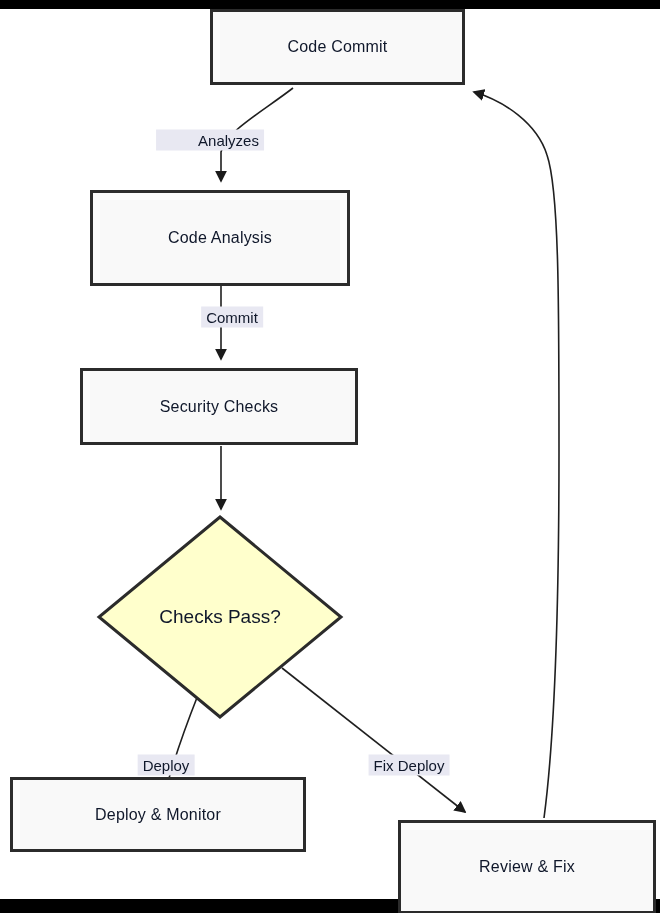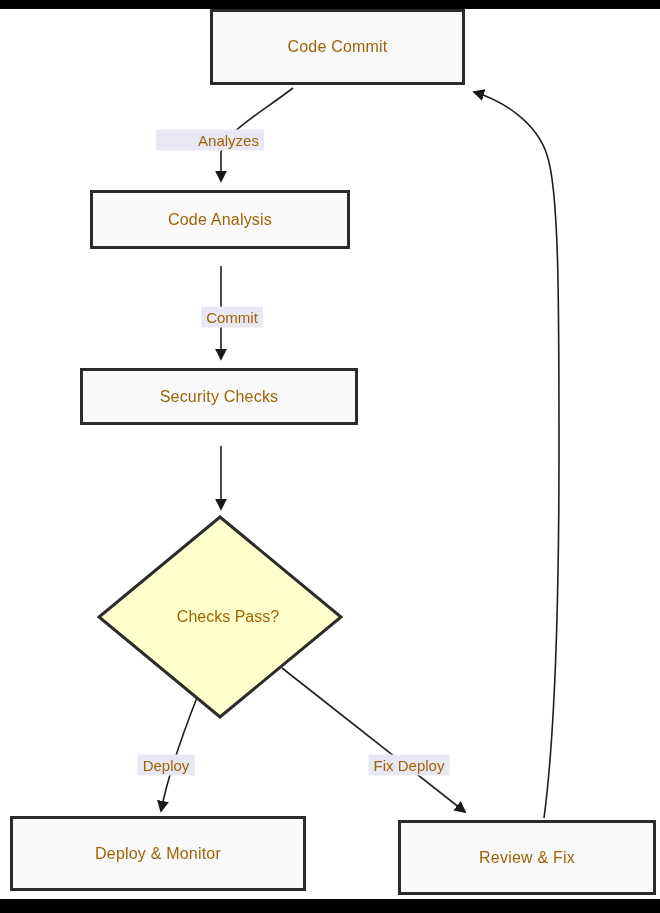--- a/index.html
+++ b/index.html
@@ -3,21 +3,21 @@
 <meta charset="utf-8">
 <style>
   html, body { margin: 0; padding: 0; background: #ffffff; }
   #canvas {
     position: relative;
     width: 660px;
     height: 913px;
     background: #ffffff;
     overflow: hidden;
     font-family: "Liberation Sans", sans-serif;
-    color: #a16207;
+    color: #0f172a;
   }
   .page-border {
     position: absolute;
     left: 0;
     width: 100%;
     background: #000000;
   }
   #border-top { top: 0; height: 9px; }
   #border-bottom { bottom: 0; height: 14px; }
   #edges-layer {
@@ -36,31 +36,30 @@
     background: #f9f9f9;
     border: 3px solid #2b2b2b;
     display: flex;
     align-items: center;
     justify-content: center;
     font-size: 16px;
     letter-spacing: 0.2px;
     box-sizing: border-box;
   }
   #node-code-commit     { left: 210px; top: 9px;   width: 255px; height: 76px; }
-  #node-code-analysis   { left: 90px;  top: 190px; width: 260px; height: 59px; }
-  #node-security-checks { left: 80px;  top: 368px; width: 278px; height: 57px; }
-  #node-deploy-monitor  { left: 10px;  top: 816px; width: 296px; height: 75px; }
-  #node-review-fix      { left: 398px; top: 820px; width: 258px; height: 75px; }
+  #node-code-analysis   { left: 90px;  top: 190px; width: 260px; height: 96px; }
+  #node-security-checks { left: 80px;  top: 368px; width: 278px; height: 77px; }
+  #node-deploy-monitor  { left: 10px;  top: 777px; width: 296px; height: 75px; }
+  #node-review-fix      { left: 398px; top: 820px; width: 258px; height: 94px; }
   .decision-label {
     position: absolute;
     left: 220px; top: 617px;
     transform: translate(-50%, -50%);
-    font-size: 16px;
+    font-size: 19px;
     white-space: nowrap;
-    margin-left: 8px;
   }
   .edge-label {
     position: absolute;
     transform: translate(-50%, -50%);
     background: #e8e8f2;
     padding: 2px 5px;
     font-size: 15px;
     white-space: nowrap;
   }
   #label-analyzes   { left: 210px; top: 140px; padding-left: 42px; }

